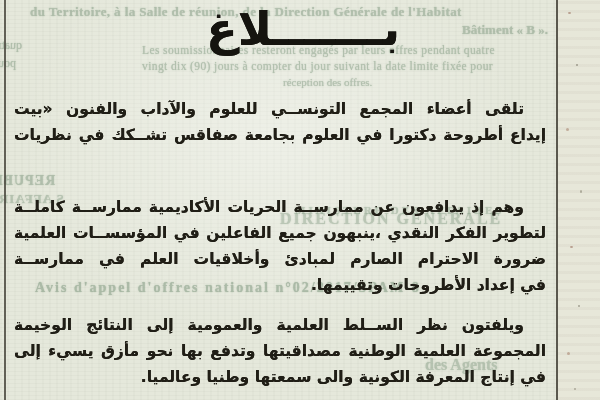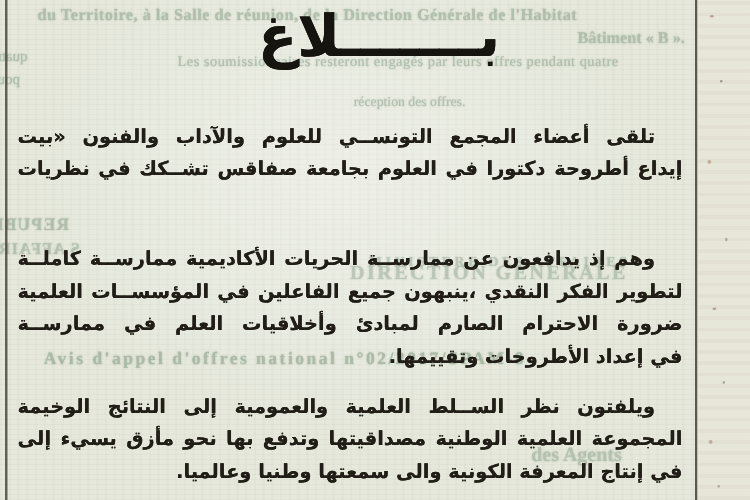--- a/index.html
+++ b/index.html
@@ -73,20 +73,21 @@
   .jline.last{text-align-last:right;}
 </style>
 </head>
 <body>
 
 <div class="page">
 
   <span class="ghost bold g-top1">du Territoire, à la Salle de réunion, de la Direction Générale de l'Habitat</span>
   <span class="ghost bold g-top2">Bâtiment « B ».</span>
   <span class="ghost g-top3">Les soumissionnaires resteront engagés par leurs offres pendant quatre</span>
+  <span class="ghost g-top4">vingt dix (90) jours à compter du jour suivant la date limite fixée pour</span>
   <span class="ghost g-top5">réception des offres.</span>
   <span class="ghost bold g-min1">MINISTERE DES AFFAIRES</span>
   <span class="ghost bold g-min2">DIRECTION GENERALE</span>
   <span class="ghost bold g-avis">Avis d'appel d'offres national n°02/2017/SPAM-8</span>
   <span class="ghost bold g-agents">des Agents</span>
   <span class="ghost bold mirror g-mr1">REPUBLI</span>
   <span class="ghost bold mirror g-mr2">S AFFAIRES</span>
   <span class="ghost mirror g-mq">quatre</span>
   <span class="ghost mirror g-mp">pour</span>
 

